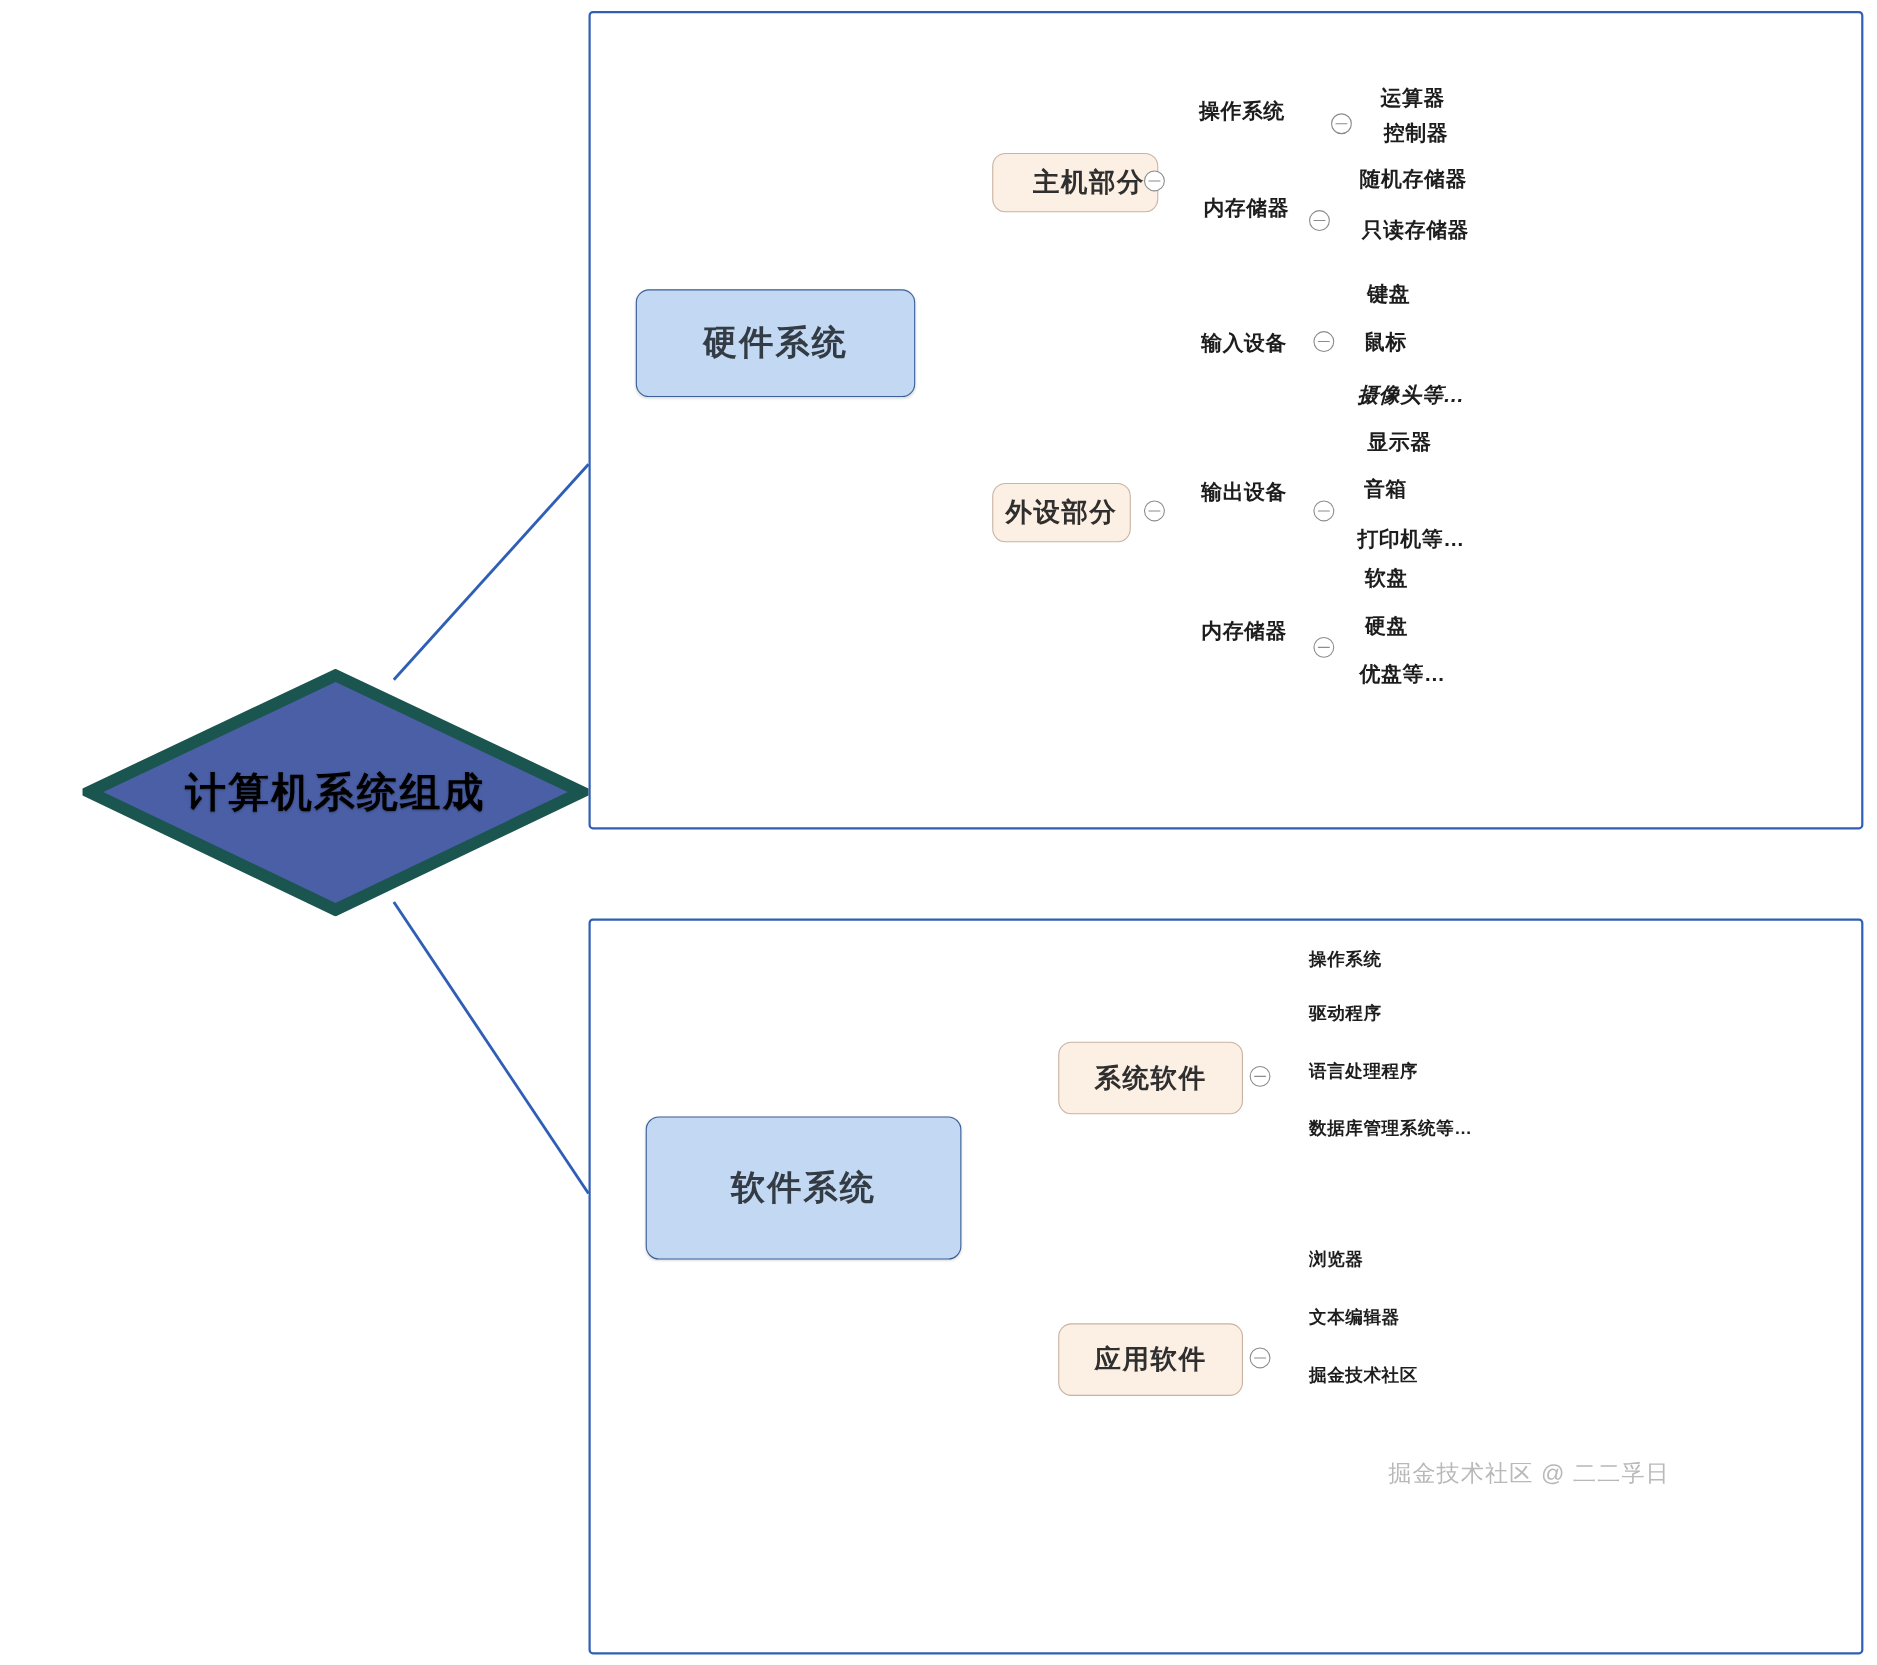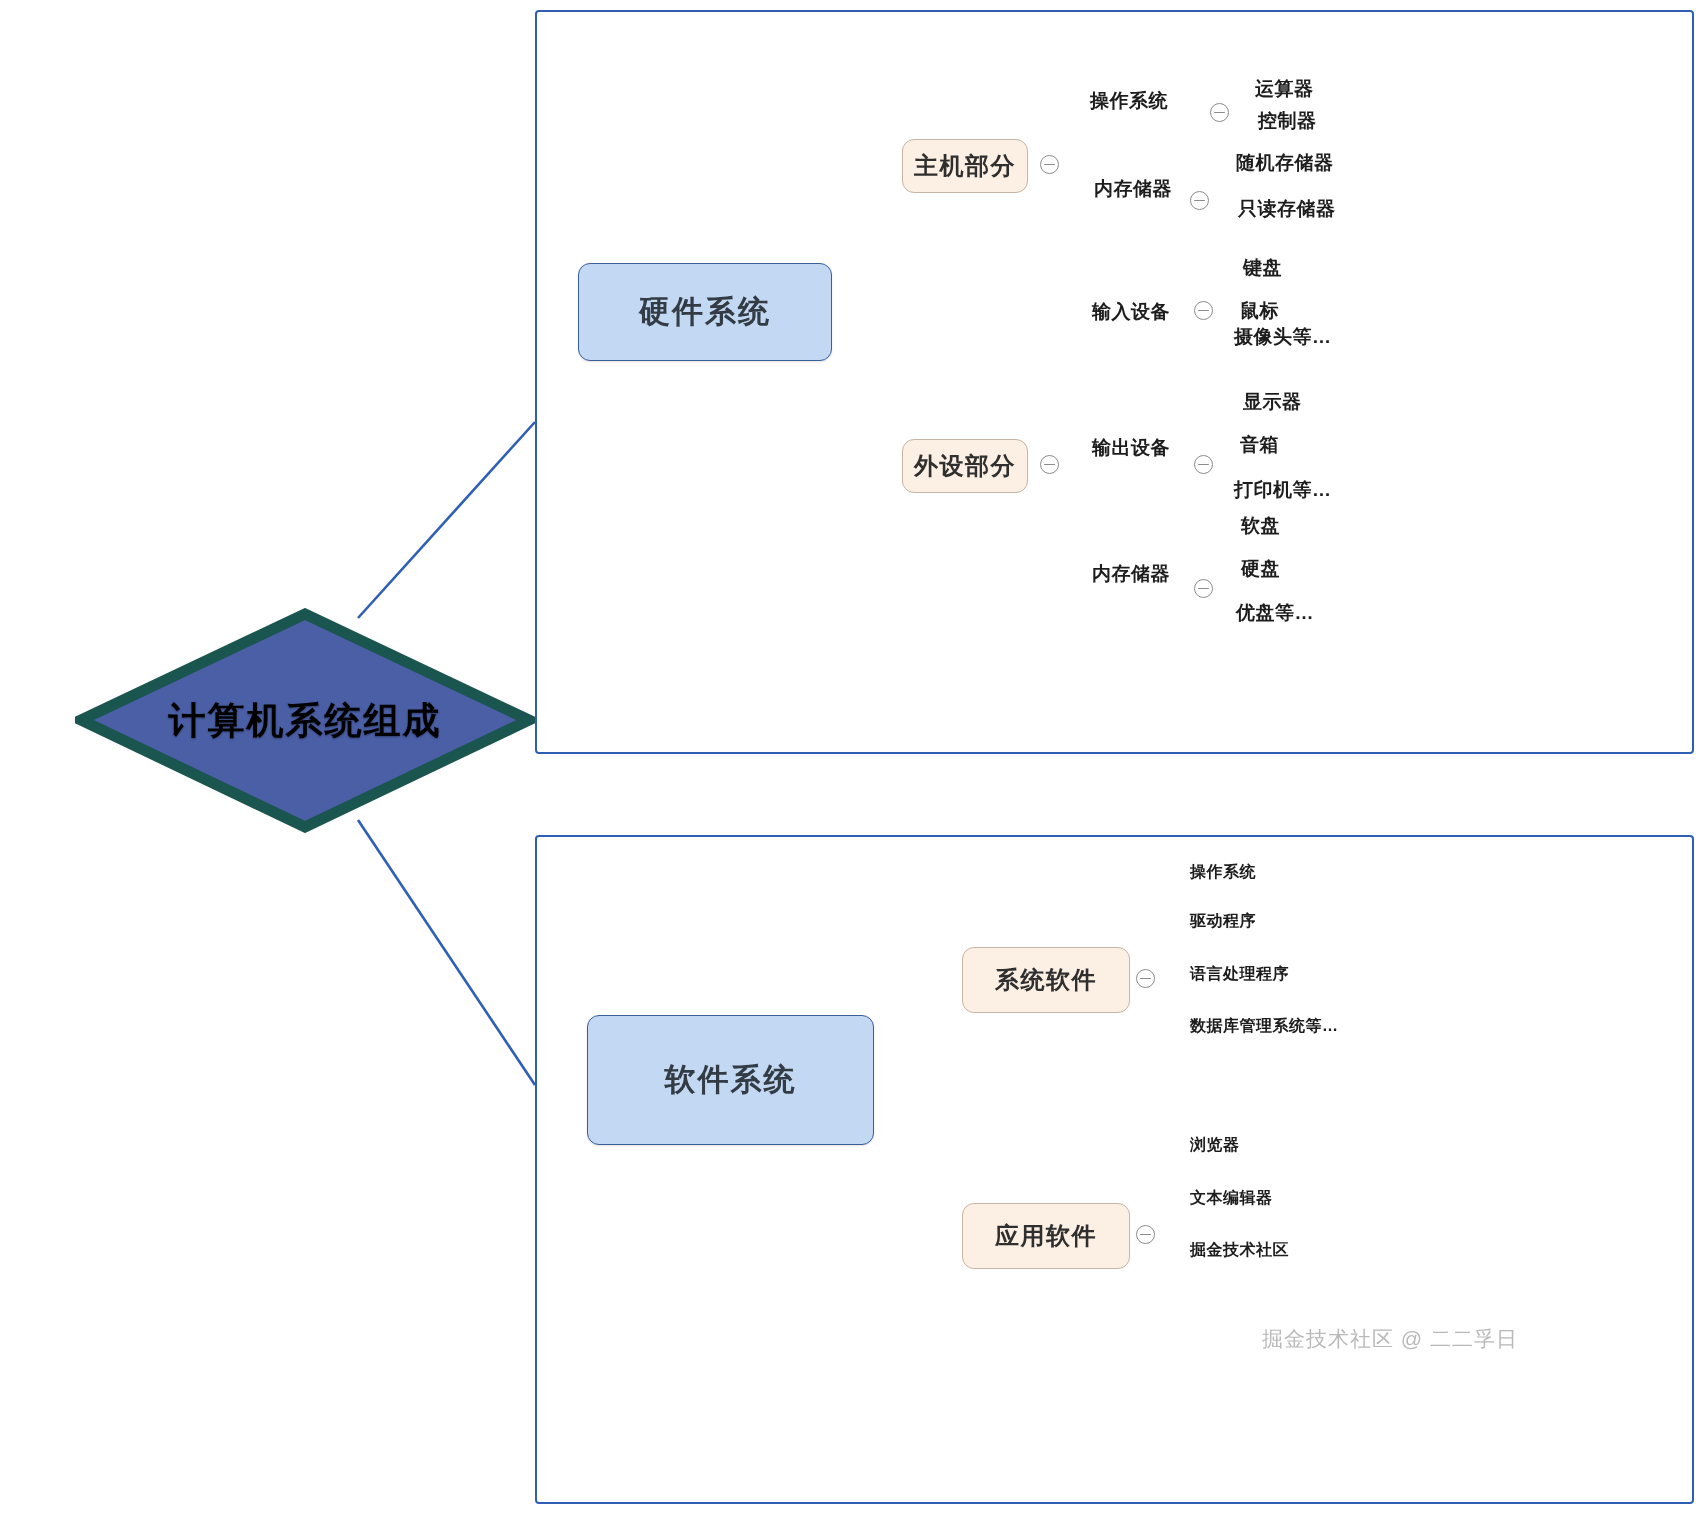--- a/index.html
+++ b/index.html
@@ -25,21 +25,21 @@
       border-radius:12px;display:flex;align-items:center;justify-content:center;
       color:#333b44;font-size:31px;font-weight:700;letter-spacing:2px;
       box-shadow:0 1px 2px rgba(0,0,0,.12);}
   #n-hw{left:578px;top:263px;width:252px;height:96px;}
   #n-sw{left:587px;top:1015px;width:285px;height:128px;}
 
   
   .node2{position:absolute;background:#fcefe3;border:1.4px solid #c9b3a3;
       border-radius:12px;display:flex;align-items:center;justify-content:center;
       color:#2f2f2f;font-size:24px;font-weight:700;letter-spacing:1.5px;}
-  #n-host{left:902px;top:139px;width:124px;height:52px;}
+  #n-host{left:902px;top:139px;width:124px;height:52px;padding-left:25px;}
   #n-peri{left:902px;top:439px;width:124px;height:52px;}
   #n-sys{left:962px;top:947px;width:166px;height:64px;}
   #n-app{left:962px;top:1203px;width:166px;height:64px;}
 
   
   .node3{position:absolute;color:#1d1d1d;font-size:19px;font-weight:600;
       letter-spacing:.5px;white-space:nowrap;text-align:right;}
 
   
   .leaf{position:absolute;color:#1d1d1d;font-size:19px;font-weight:600;
@@ -139,21 +139,21 @@
   <div class="node3" style="left:1092px;top:561px;">内存储器</div>
 
   <div class="leaf" style="left:1255px;top:76px;">运算器</div>
   <div class="leaf" style="left:1258px;top:108px;">控制器</div>
 
   <div class="leaf" style="left:1236px;top:150px;">随机存储器</div>
   <div class="leaf" style="left:1238px;top:196px;">只读存储器</div>
 
   <div class="leaf" style="left:1243px;top:255px;">键盘</div>
   <div class="leaf" style="left:1240px;top:298px;">鼠标</div>
-  <div class="leaf" style="left:1234px;top:324px;">摄像头等…</div>
+  <div class="leaf" style="left:1234px;top:346px;font-style:italic;">摄像头等…</div>
 
   <div class="leaf" style="left:1243px;top:389px;">显示器</div>
   <div class="leaf" style="left:1240px;top:432px;">音箱</div>
   <div class="leaf" style="left:1234px;top:477px;">打印机等…</div>
 
   <div class="leaf" style="left:1241px;top:513px;">软盘</div>
   <div class="leaf" style="left:1241px;top:556px;">硬盘</div>
   <div class="leaf" style="left:1236px;top:600px;">优盘等…</div>
 
   <div class="leaf big" style="left:1190px;top:862px;">操作系统</div>

